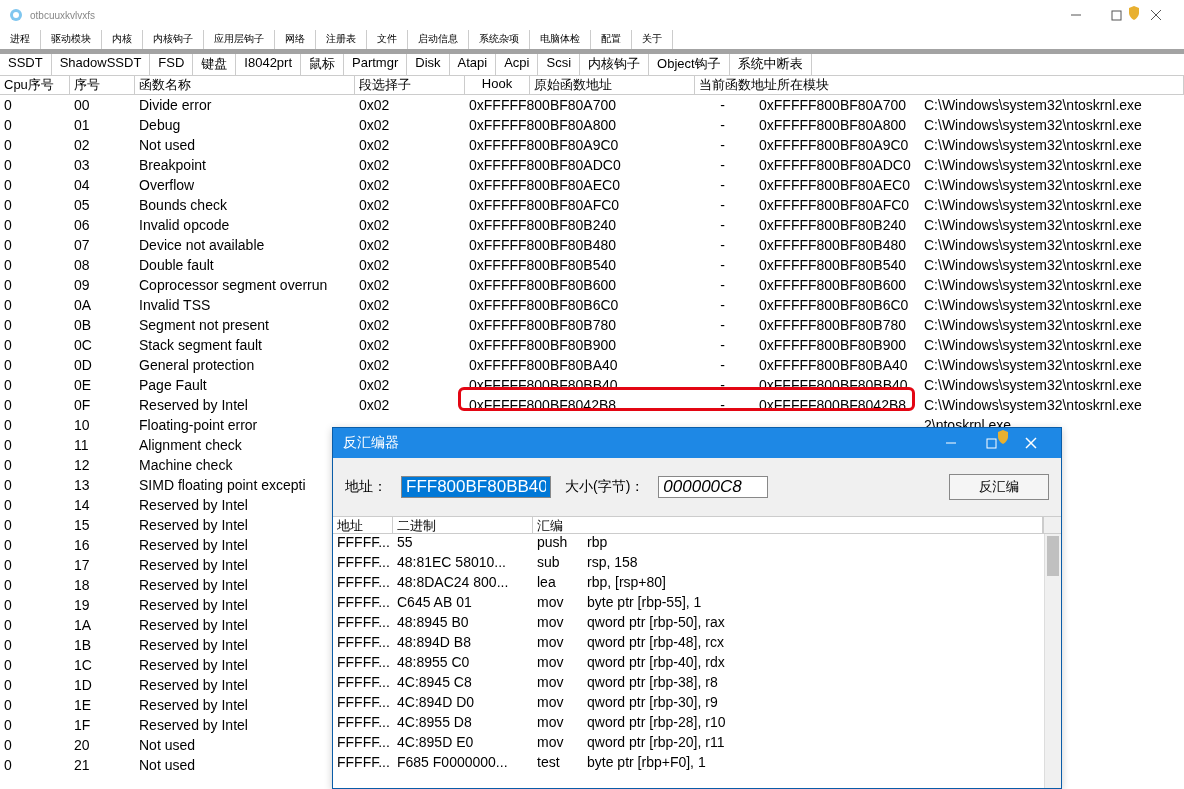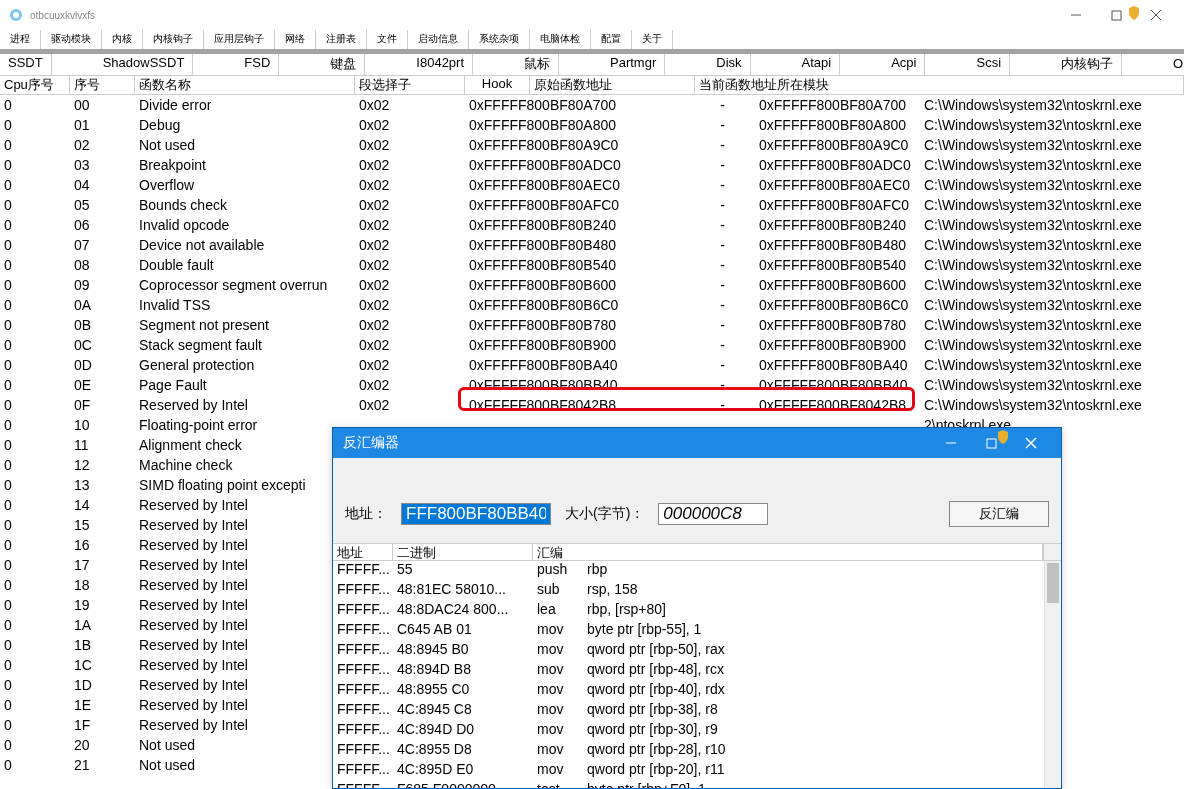--- a/index.html
+++ b/index.html
@@ -7,21 +7,21 @@
 
 .titlebar { height: 30px; display: flex; align-items: center; padding: 0 8px; color: #888; font-size: 10px; }
 .titlebar .logo { width: 16px; height: 16px; margin-right: 6px; }
 .titlebar .spacer { flex: 1; }
 .wbtn { width: 40px; height: 30px; display:flex; align-items:center; justify-content:center; color:#555; }
 .wbtn svg { stroke: #555; }
 
 .tabs { display: flex; border-bottom: 5px solid #a3a3a3; height: 24px; font-size: 10px; }
 .tab { padding: 2px 10px; border-right: 1px solid #ccc; white-space: nowrap; cursor: default; }
 
-.subtabs { display: flex; height: 22px; font-size: 13px; border-bottom: 1px solid #ccc; gap: 43px; }
+.subtabs { display: flex; height: 22px; font-size: 13px; border-bottom: 1px solid #ccc; }
 .subtab { padding: 1px 8px; border-right: 1px solid #ccc; white-space: nowrap; }
 
 .headers { display:flex; height: 19px; font-size: 13px; border-bottom: 1px solid #ccc; background:#fff; }
 .hcell { border-right: 1px solid #ccc; padding: 0 4px; overflow:hidden; white-space:nowrap; }
 
 .table { font-size: 14px; line-height: 20px; }
 .row { display:flex; height: 20px; white-space:nowrap; }
 .cell { padding: 0 4px; overflow:hidden; }
 
 .c0 { width: 70px; }
@@ -34,21 +34,21 @@
 .c7 { flex:1; }
 
 .highlight-box { position:absolute; border: 3px solid #e30613; border-radius: 6px; pointer-events:none; }
 
 .dialog { position:absolute; left: 332px; top: 427px; width: 730px; height: 362px; background:#f0f0f0; box-shadow: 0 2px 8px rgba(0,0,0,.2); border:1px solid #0a5da8; display:flex; flex-direction:column; }
 .dlg-title { height: 30px; background:#1e88e5; color:#fff; display:flex; align-items:center; padding:0 10px; font-size:14px;text-align:right; }
 .dlg-title .spacer { flex:1; }
 .dlg-btn { width: 40px; height: 30px; display:flex; align-items:center; justify-content:center; }
 .dlg-btn.close { background:transparent; }
 
-.dlg-inputs { height: 58px; display:flex; align-items:center; gap: 14px; padding: 0 12px; background:#f0f0f0; font-size:14px;margin-top:27px; }
+.dlg-inputs { height: 58px; display:flex; align-items:center; gap: 14px; padding: 0 12px; background:#f0f0f0; font-size:14px; }
 .dlg-inputs input { height: 22px; border:1px solid #888; background:#fff; padding:0 4px; font-size:17px; font-family: inherit; }
 .inp-addr { width: 150px; background:#0078d7 !important; color:#fff; }
 .inp-size { width: 110px; font-style: italic; }
 .btn-dis { width: 100px; height: 26px; border:1px solid #888; background:#f5f5f5; }
 
 .dlg-headers { display:flex; height: 18px; background:#fff; border-top:1px solid #ccc; border-bottom:1px solid #ccc; font-size:13px; }
 .dh { border-right:1px solid #ccc; padding:0 4px; }
 .da { width: 60px; }
 .db { width: 140px; }
 .dc { flex:1; }

